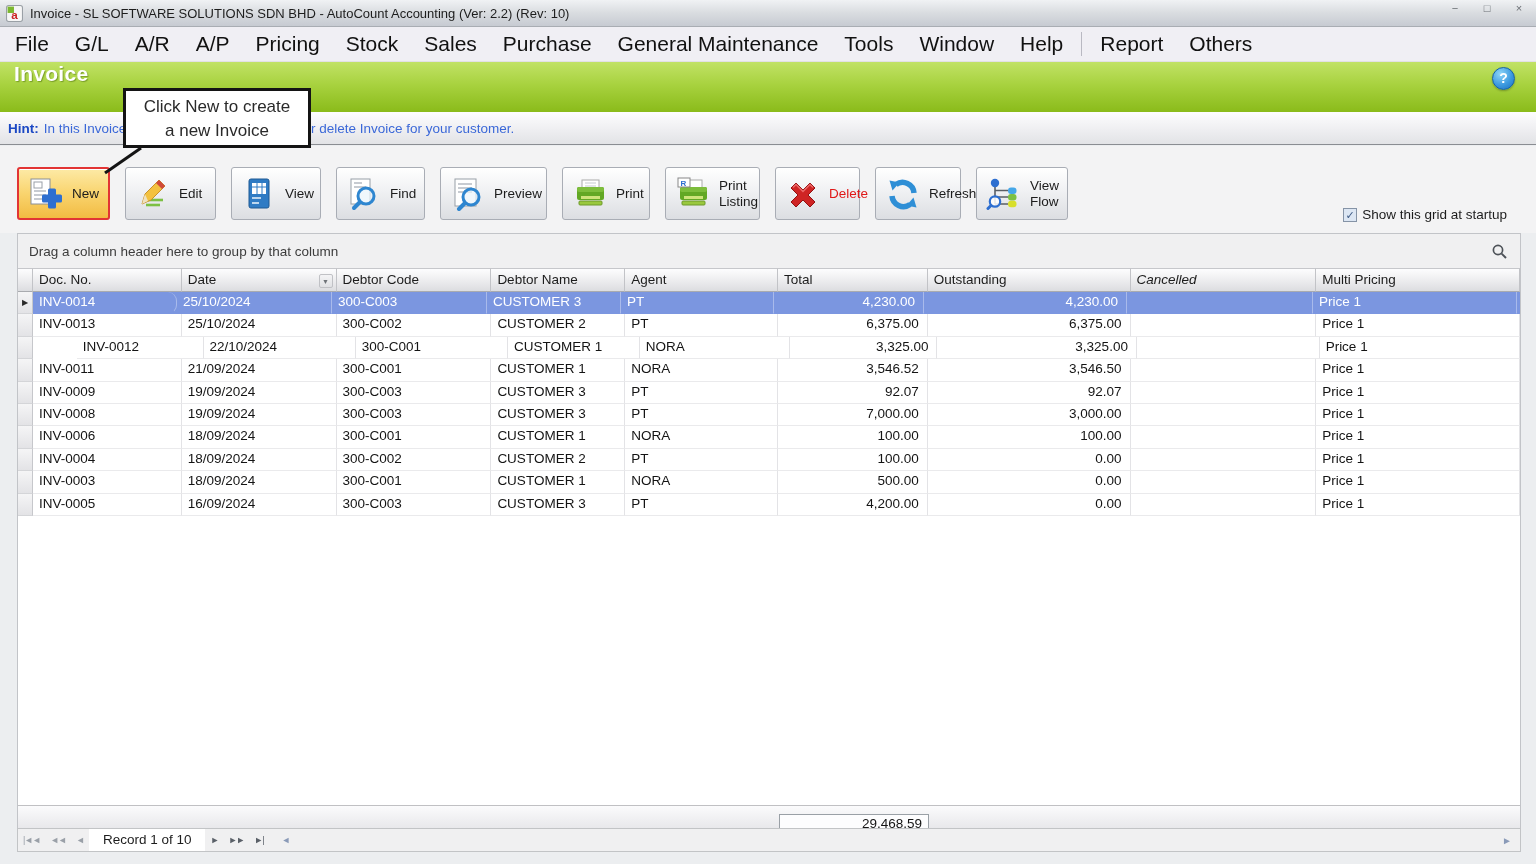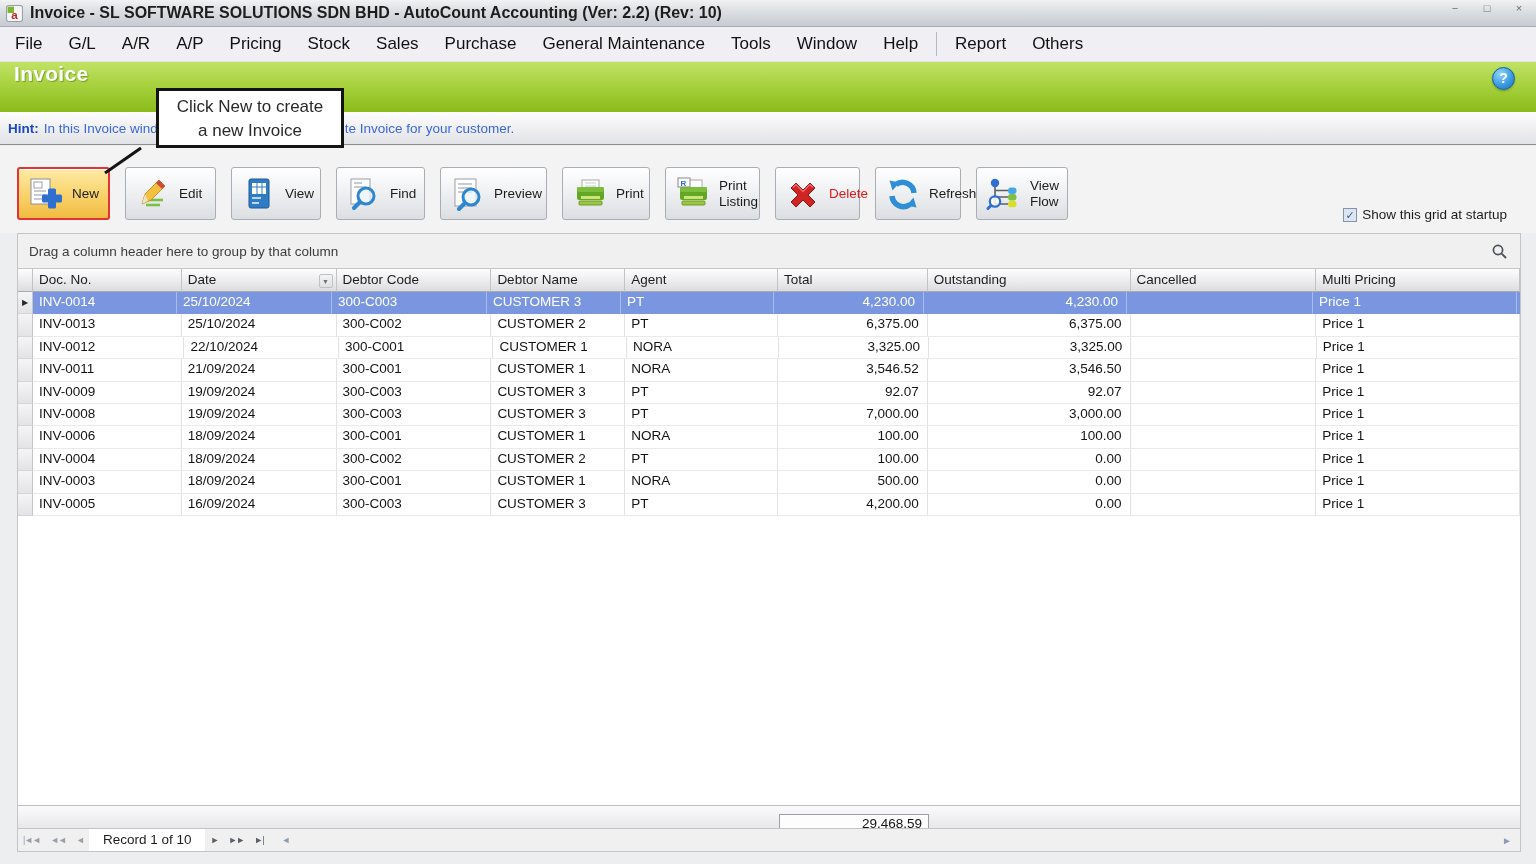--- a/index.html
+++ b/index.html
@@ -4,28 +4,28 @@
 <style>
   * { margin:0; padding:0; box-sizing:border-box; }
   html,body { width:1536px; height:864px; overflow:hidden; }
   body { font-family:"Liberation Sans","DejaVu Sans",sans-serif; background:#eceef0; position:relative; }
 
   
   .titlebar { position:absolute; left:0; top:0; width:1536px; height:27px;
     background:linear-gradient(180deg,#f0f2f4 0%,#d9dce0 50%,#c7cbd2 100%);
     border-bottom:1px solid #a9adb3; display:flex; align-items:center; }
   .app-icon { width:17px; height:17px; margin:0 7px 0 6px; }
-  .title-text { font-size:16px; color:#1d1d1d;font-weight:bold; }
+  .title-text { font-size:13px; color:#1d1d1d; }
   .win-controls { position:absolute; right:10px; top:2px; display:flex; gap:18px; }
   .win-btn { font-size:11px; color:#6b6f75; width:14px; text-align:center; cursor:default; }
 
   
   .menubar { position:absolute; left:0; top:27px; width:1536px; height:35px;
     background:#f0eff4; border-bottom:1px solid #e2e1e6; display:flex; align-items:center; padding-left:2px; }
-  .menu-item { font-size:17px; color:#111; padding:0 13px; line-height:34px; cursor:default; }
+  .menu-item { font-size:21px; color:#111; padding:0 13px; line-height:34px; cursor:default; }
   .menu-sep { width:1px; height:24px; background:#b9b9c2; margin:0 5px; }
 
   
   .greenband { position:absolute; left:0; top:62px; width:1536px; height:50px;
     background:linear-gradient(180deg,#c1e266 0%,#a8d23f 45%,#8abb1a 100%); }
   .page-title { position:absolute; left:14px; top:0; font-size:21px; font-weight:bold; color:#fff;
     text-shadow:1px 1px 1px rgba(60,90,0,.45); letter-spacing:.3px; }
   .help-icon { position:absolute; right:21px; top:5px; width:23px; height:23px; border-radius:50%;
     background:radial-gradient(circle at 35% 28%, #8fd6f8 0%, #3d9ae0 55%, #1b6fbe 100%);
     border:1px solid #145fa6; color:#fff; font-weight:bold; font-size:14px; text-align:center; line-height:21px;
@@ -48,21 +48,21 @@
   .tbtn .tlabel { font-size:13.5px; color:#1c1c1c; white-space:pre-line; line-height:1.15; text-align:left; }
   .tbtn.highlight { border:2px solid #e23434;
     background:linear-gradient(180deg,#fdeaa6 0%,#f9d46e 50%,#f2bb42 100%); }
   .tbtn .ticon { width:36px; height:34px; flex:0 0 auto; }
   .startup-check { position:absolute; right:29px; top:61px; display:flex; align-items:center; gap:5px; cursor:pointer; }
   .checkbox { width:14px; height:14px; border:1px solid #8593a6; background:#dce6f3;
     font-size:11px; line-height:12px; text-align:center; color:#3d5a85; }
   .startup-label { font-size:13.5px; color:#1c1c1c; }
 
   
-  .tooltip { position:absolute; left:156px; top:88px; width:188px; height:60px; background:#fff;
+  .tooltip { position:absolute; left:123px; top:88px; width:188px; height:60px; background:#fff;
     border:3px solid #141414; z-index:40; text-align:center; padding-top:4px; }
   .tooltip div { font-size:17px; color:#2a2a2a; line-height:1.4; }
   .pointer-svg { position:absolute; left:90px; top:142px; z-index:39; }
 
   
   .grid { position:absolute; left:17px; top:233px; width:1504px; height:595px;
     background:#fff; border:1px solid #c2c4c8; border-bottom:none; }
   .groupby { height:34px; background:#f0f0f1; display:flex; align-items:center;
     padding-left:11px; font-size:13.5px; color:#3c3c3c; position:relative; }
   .search-icon { position:absolute; right:12px; top:9px; }
@@ -291,27 +291,27 @@
   </div>
   <div class="hrow" id="header-row">
       <div class="hcell ind" style="width: 15px;"></div>
       <div class="hcell" style="width: 149px;">Doc. No.</div>
       <div class="hcell" style="width: 155px;">Date<span class="sort-btn">▼</span></div>
       <div class="hcell" style="width: 155px;">Debtor Code</div>
       <div class="hcell" style="width: 134px;">Debtor Name</div>
       <div class="hcell" style="width: 153px;">Agent</div>
       <div class="hcell" style="width: 150px;">Total</div>
       <div class="hcell" style="width: 203px;">Outstanding</div>
-      <div class="hcell" style="width: 186px;">Cancelled</div>
+      <div class="hcell" style="width: 186px; font-style: italic;">Cancelled</div>
       <div class="hcell" style="width: 204px;">Multi Pricing</div>
     </div>
   <div class="rows" id="grid-rows">
       <div class="drow selected">
         <div class="dcell ind" style="width: 15px;">▶</div>
-        <div class="dcell" style="width: 144px;">INV-0014</div>
+        <div class="dcell" style="width: 144px; border-radius: 9px;">INV-0014</div>
         <div class="dcell" style="width: 155px;">25/10/2024</div>
         <div class="dcell" style="width: 155px;">300-C003</div>
         <div class="dcell" style="width: 134px;">CUSTOMER 3</div>
         <div class="dcell" style="width: 153px;">PT</div>
         <div class="dcell num" style="width: 150px;">4,230.00</div>
         <div class="dcell num" style="width: 203px;">4,230.00</div>
         <div class="dcell" style="width: 186px;"></div>
         <div class="dcell" style="width: 204px;">Price 1</div>
       </div>
       <div class="drow">
@@ -321,21 +321,21 @@
         <div class="dcell" style="width: 155px;">300-C002</div>
         <div class="dcell" style="width: 134px;">CUSTOMER 2</div>
         <div class="dcell" style="width: 153px;">PT</div>
         <div class="dcell num" style="width: 150px;">6,375.00</div>
         <div class="dcell num" style="width: 203px;">6,375.00</div>
         <div class="dcell" style="width: 186px;"></div>
         <div class="dcell" style="width: 204px;">Price 1</div>
       </div>
       <div class="drow">
         <div class="dcell ind" style="width: 15px;"></div>
-        <div class="dcell" style="width: 152px;">INV-0012</div>
+        <div class="dcell" style="width: 129px; margin-left: 44px;">INV-0012</div>
         <div class="dcell" style="width: 155px;">22/10/2024</div>
         <div class="dcell" style="width: 155px;">300-C001</div>
         <div class="dcell" style="width: 134px;">CUSTOMER 1</div>
         <div class="dcell" style="width: 153px;">NORA</div>
         <div class="dcell num" style="width: 150px;">3,325.00</div>
         <div class="dcell num" style="width: 203px;">3,325.00</div>
         <div class="dcell" style="width: 186px;"></div>
         <div class="dcell" style="width: 204px;">Price 1</div>
       </div>
       <div class="drow">

